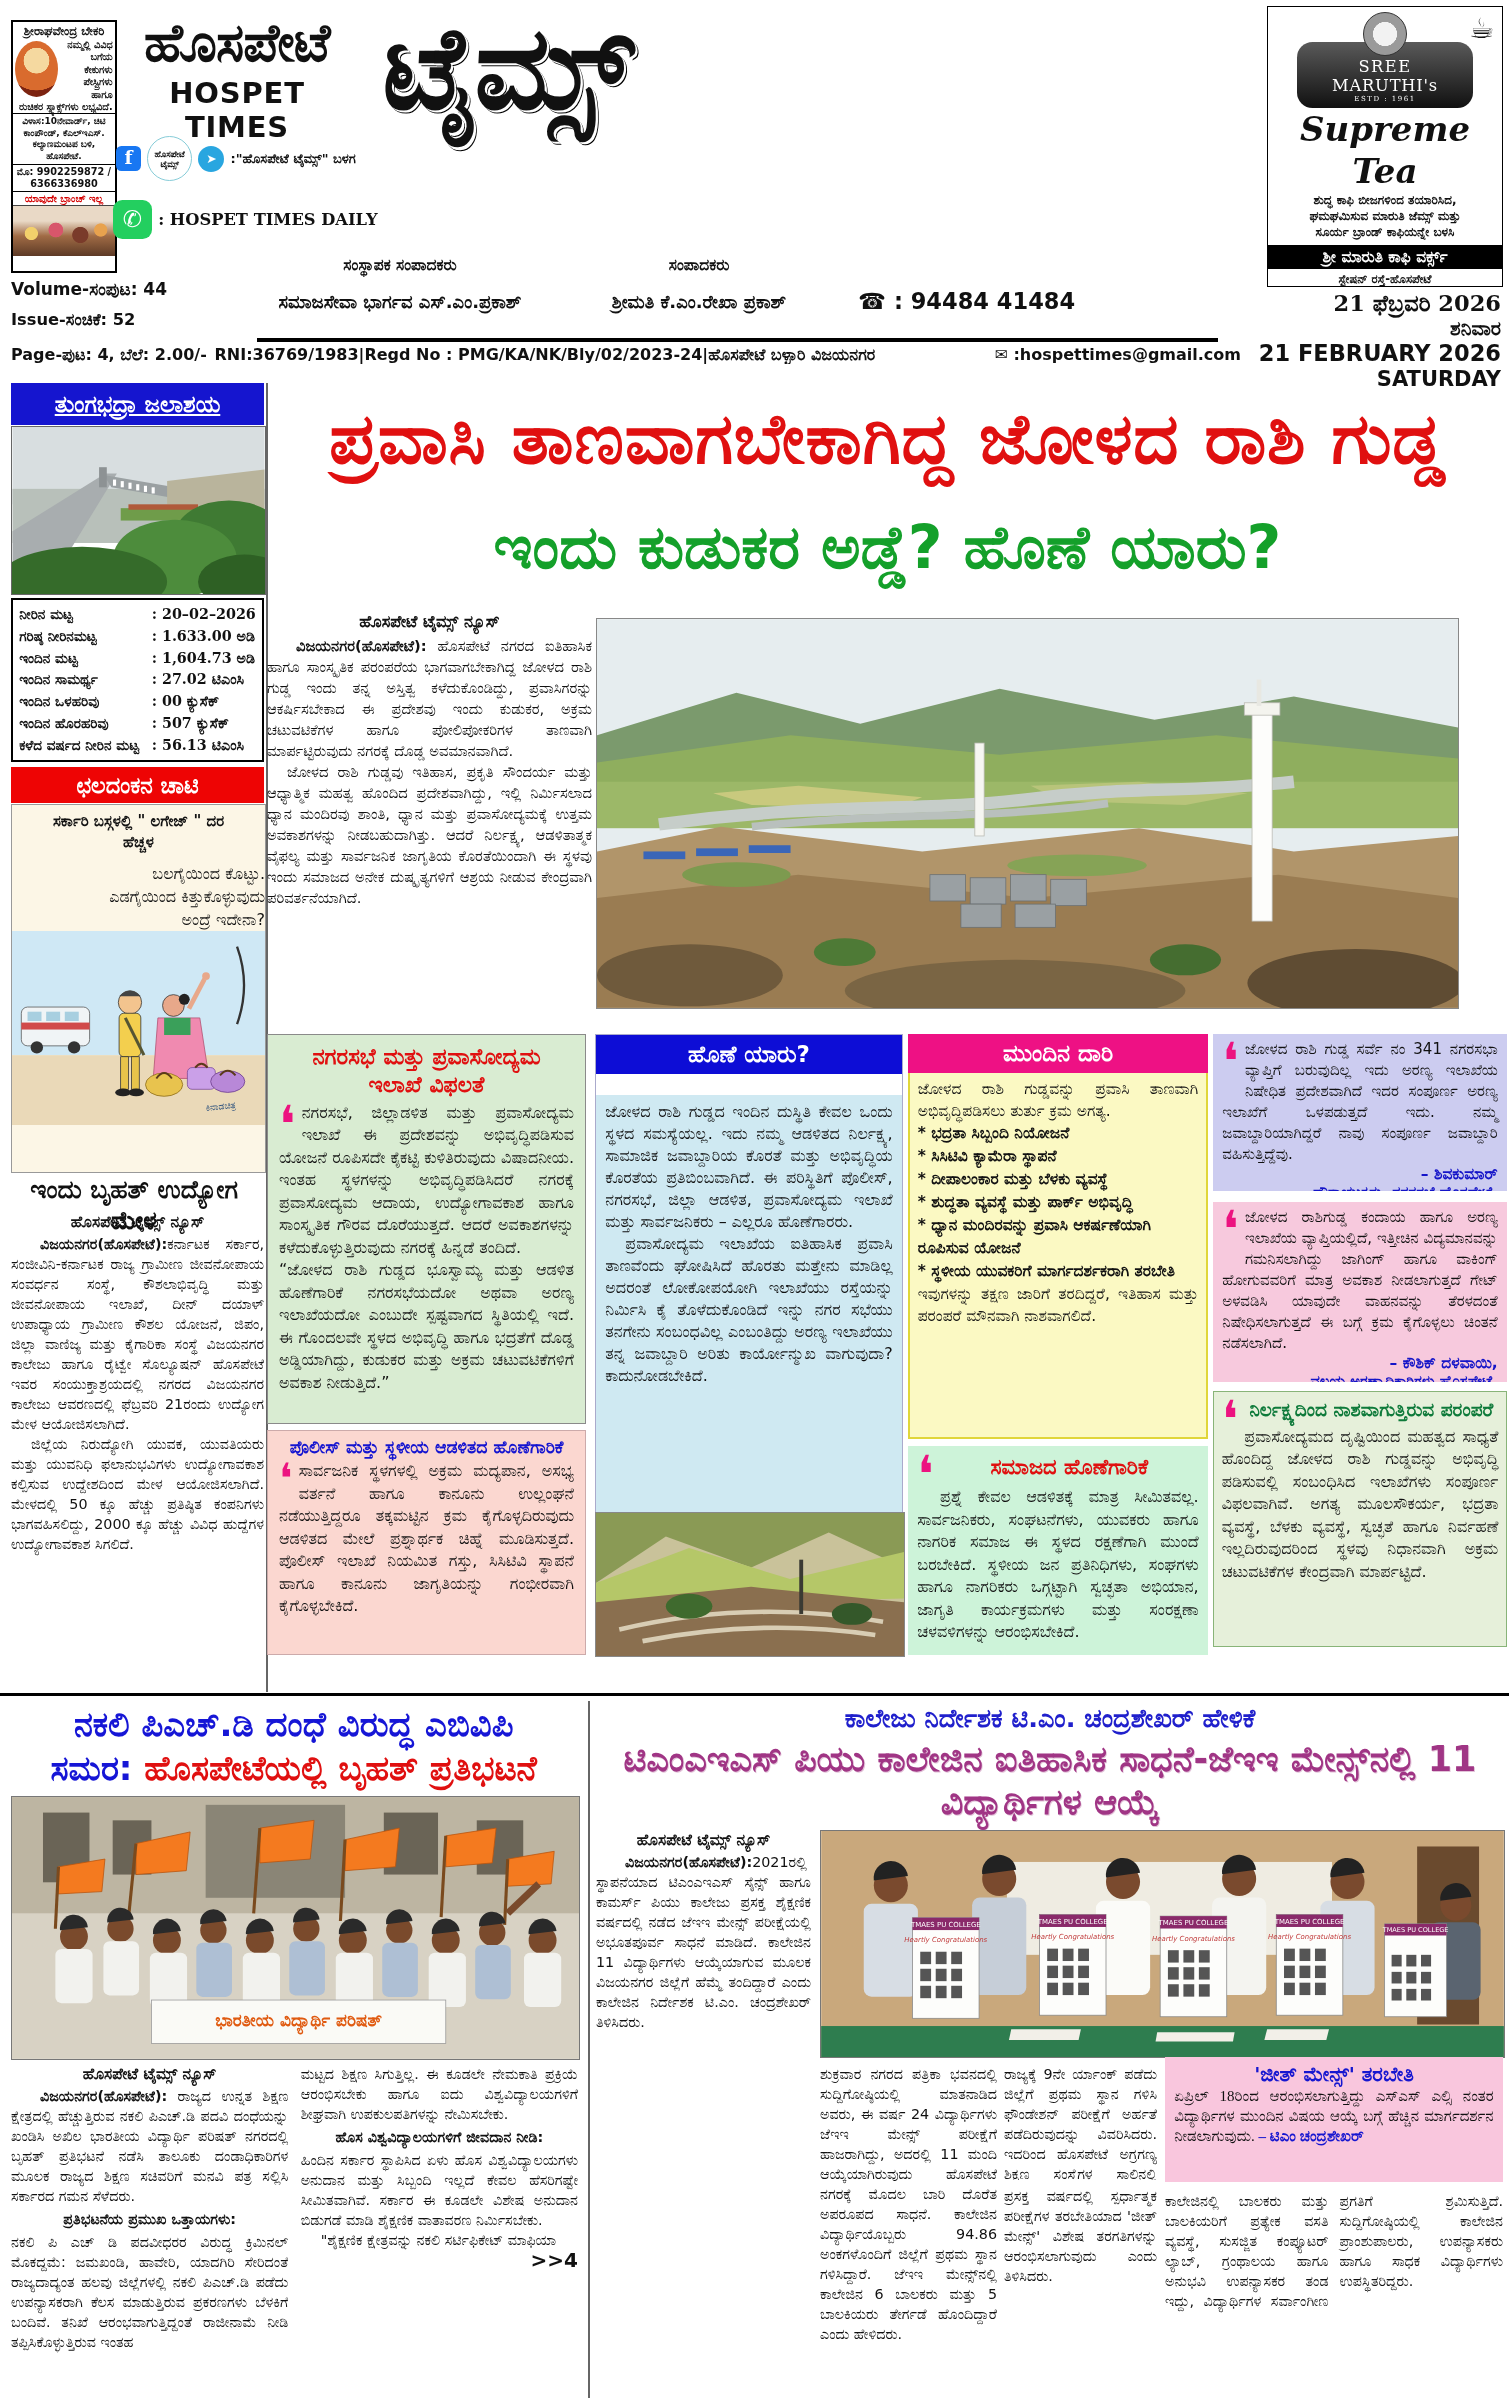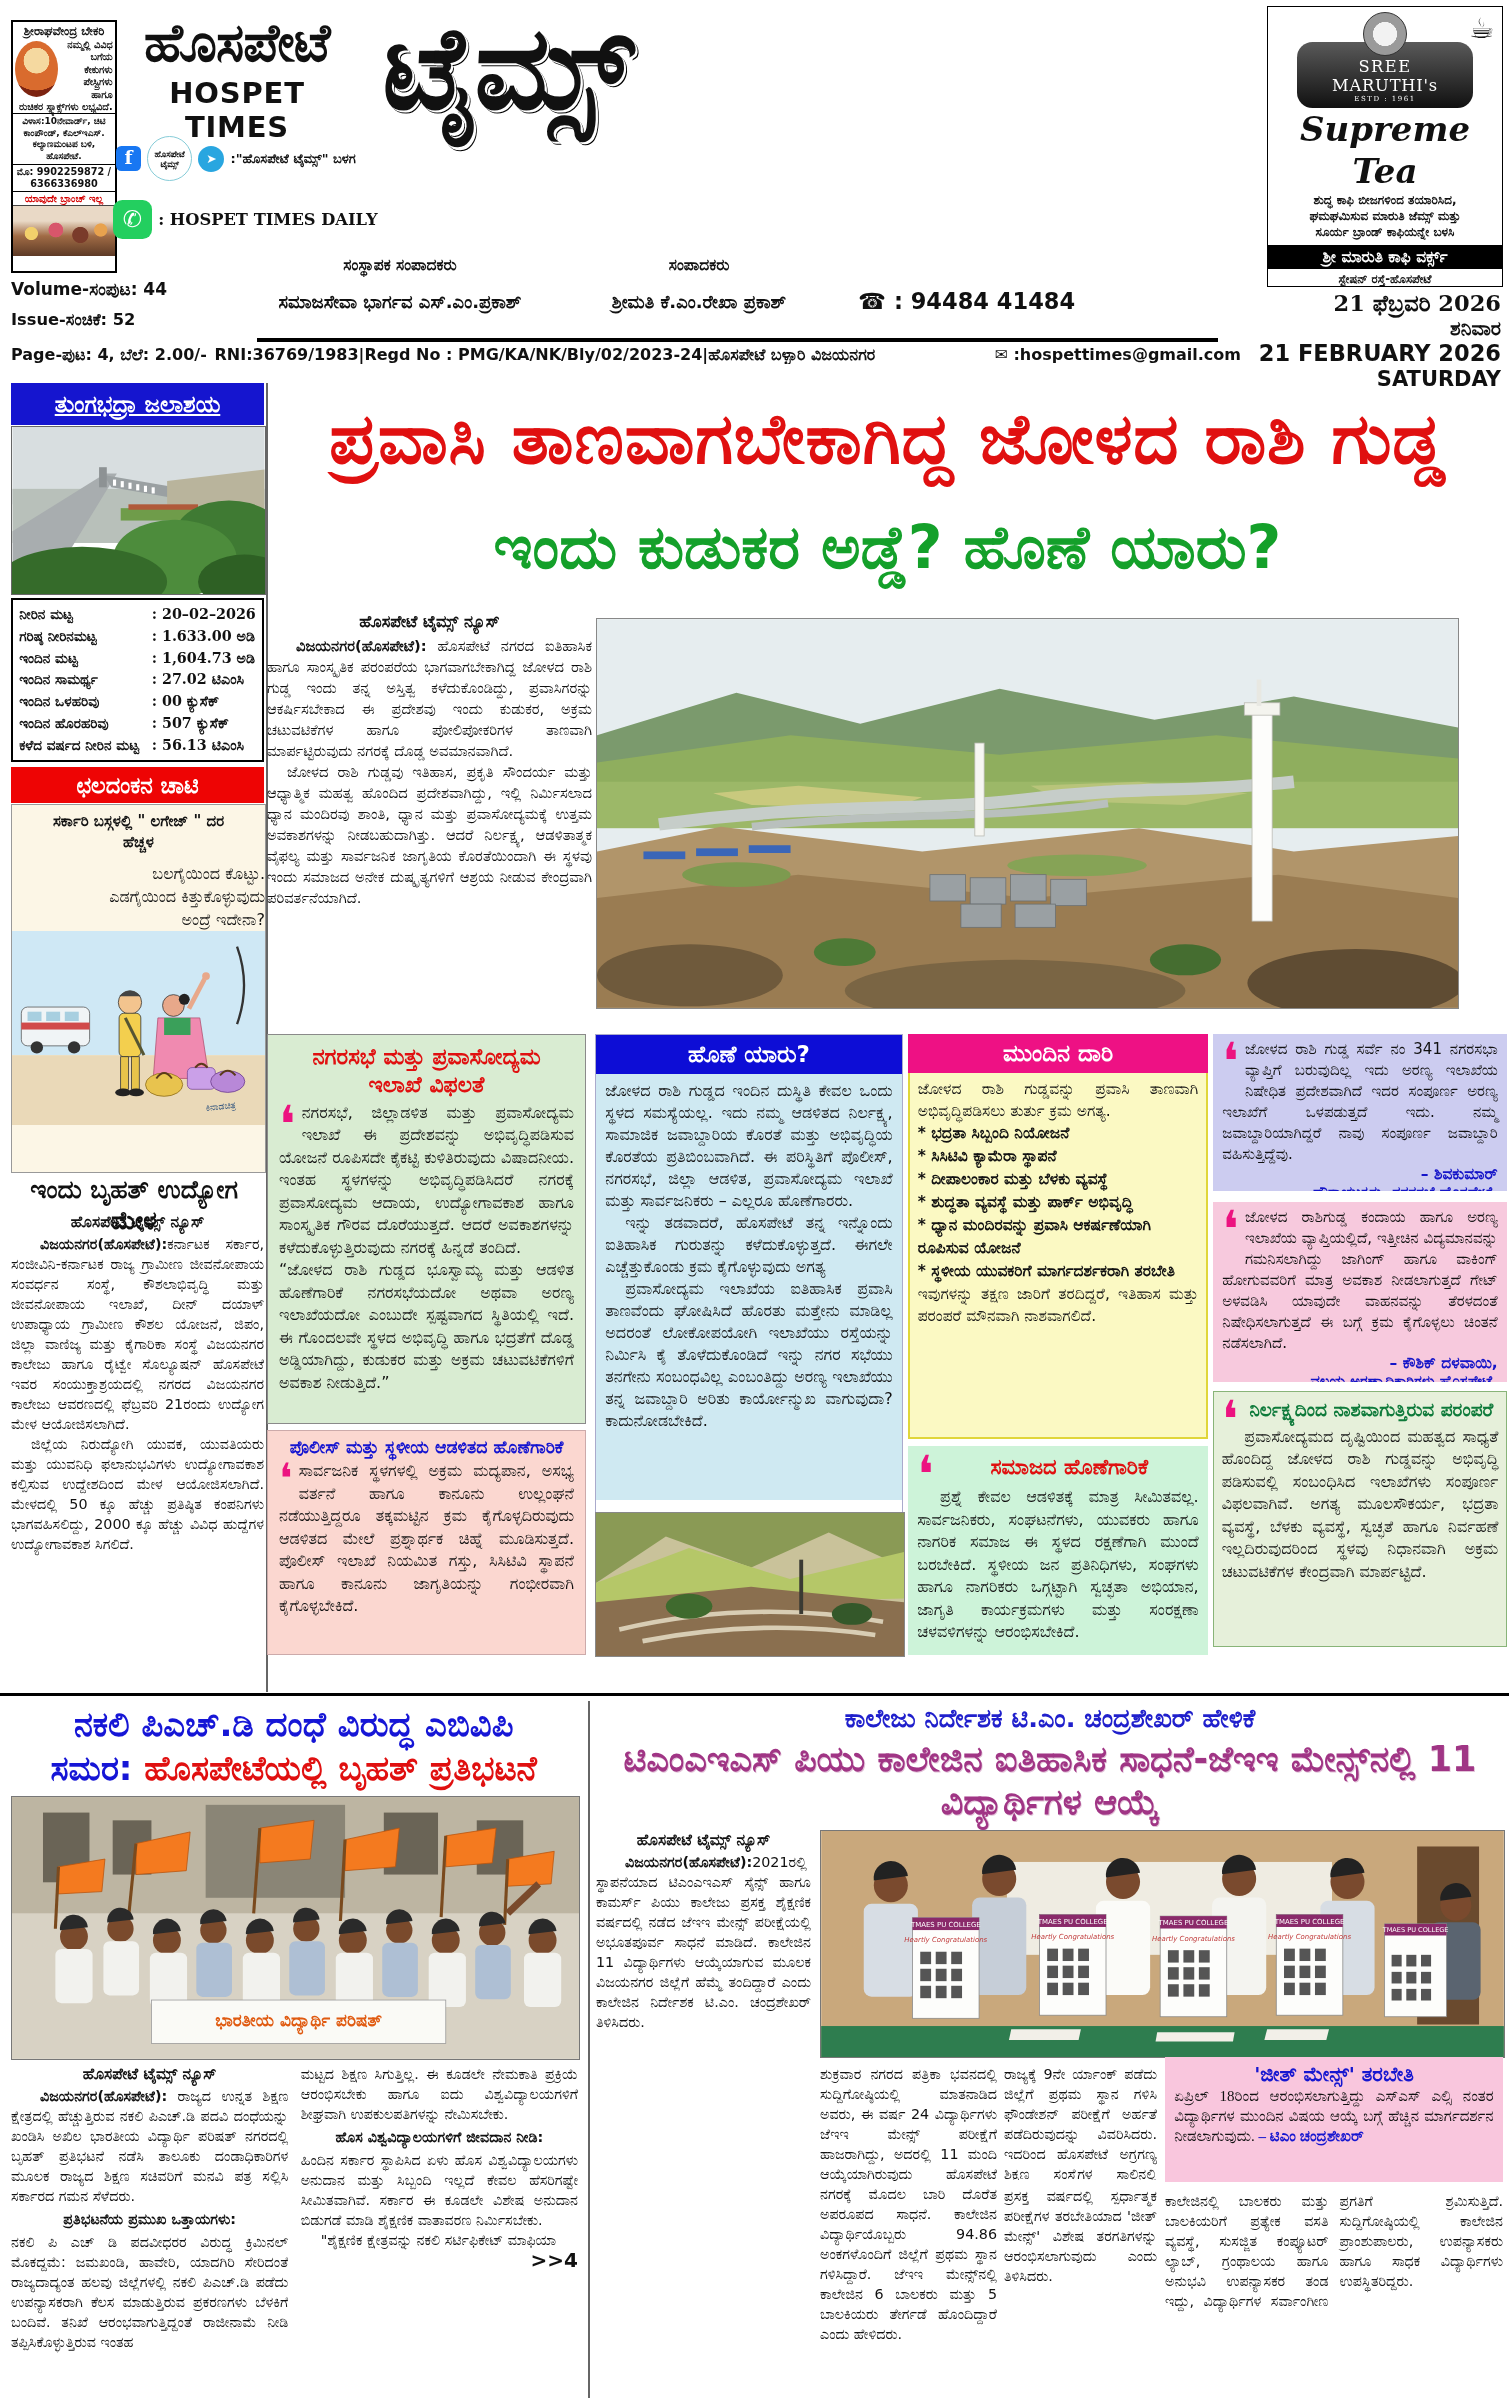--- a/index.html
+++ b/index.html
@@ -110,21 +110,21 @@
   .qicon.sm{font-size:42px;line-height:37px;}
   #box-failure{left:267px;top:1034px;width:319px;height:390px;background:#d9ecd2;border:1.5px solid #8a8a8a;
                padding:7.7px 11px;box-sizing:border-box;overflow:hidden;}
   .bx-title-red{color:#e01010;font-size:22px;font-weight:800;text-align:center;line-height:28px;}
   .bx-body{font-size:16px;line-height:22.5px;text-align:justify;margin-top:3.1px;}
   #box-police{left:267px;top:1430px;width:319px;height:225px;background:#fbd7d0;border:0.8px solid #caa;
               padding:6.2px 11px;box-sizing:border-box;overflow:hidden;}
   .bx-title-blue{color:#1414d0;font-size:17.4px;font-weight:800;text-align:center;}
   #box-who{left:595px;top:1034px;width:308px;height:604px;overflow:hidden;border:0.8px solid #aac;box-sizing:border-box;}
   .who-head{height:39px;background:#0d0dd6;color:#fff;font-size:23px;font-weight:800;text-align:center;line-height:39px;}
-  .who-body{background:#cfe9f2;height:426px;padding:6.2px 9.3px;box-sizing:border-box;font-size:16px;line-height:22px;overflow:hidden;}
+  .who-body{background:#cfe9f2;height:426px;padding:6.2px 9.3px;box-sizing:border-box;font-size:16px;line-height:22px;overflow:hidden;margin-top:21px;}
   #photo-small{left:595px;top:1512px;width:308px;height:143px;border:0.8px solid #888;}
   #box-way{left:908px;top:1034px;width:300px;height:405px;overflow:hidden;box-sizing:border-box;}
   .way-head{height:39px;background:#ee1184;color:#fff;font-size:23px;font-weight:800;text-align:center;line-height:39px;}
   .way-body{background:#fbf9c3;border:2.3px solid #e0d63a;border-top:none;height:366px;box-sizing:border-box;
             padding:4.6px 7.7px;font-size:15.5px;line-height:22px;overflow:hidden;}
   .way-bullet{font-weight:800;line-height:23px;}
   #box-society{left:908px;top:1446px;width:300px;height:209px;background:#cdf3d9;padding:6.2px 9.3px;
                box-sizing:border-box;overflow:hidden;}
   .soc-title{color:#e01010;font-size:21px;font-weight:800;text-align:center;line-height:31px;}
   #box-quote1{left:1213px;top:1034px;width:294px;height:157px;background:#ccccf0;padding:4.6px 9.3px;box-sizing:border-box;overflow:hidden;}
@@ -430,21 +430,20 @@
     <div class="bx-body">
       <span class="qicon sm">❛</span>
       <span>ಸಾರ್ವಜನಿಕ ಸ್ಥಳಗಳಲ್ಲಿ ಅಕ್ರಮ ಮದ್ಯಪಾನ, ಅಸಭ್ಯ ವರ್ತನೆ ಹಾಗೂ ಕಾನೂನು ಉಲ್ಲಂಘನೆ ನಡೆಯುತ್ತಿದ್ದರೂ ತಕ್ಕಮಟ್ಟಿನ ಕ್ರಮ ಕೈಗೊಳ್ಳದಿರುವುದು ಆಡಳಿತದ ಮೇಲೆ ಪ್ರಶ್ನಾರ್ಥಕ ಚಿಹ್ನೆ ಮೂಡಿಸುತ್ತದೆ. ಪೊಲೀಸ್ ಇಲಾಖೆ ನಿಯಮಿತ ಗಸ್ತು, ಸಿಸಿಟಿವಿ ಸ್ಥಾಪನೆ ಹಾಗೂ ಕಾನೂನು ಜಾಗೃತಿಯನ್ನು ಗಂಭೀರವಾಗಿ ಕೈಗೊಳ್ಳಬೇಕಿದೆ.</span>
     </div>
   </div>
 
   <div class="abs" id="box-who">
     <div class="who-head">ಹೊಣೆ ಯಾರು?</div>
     <div class="who-body">
       <div class="para">ಜೋಳದ ರಾಶಿ ಗುಡ್ಡದ ಇಂದಿನ ದುಸ್ಥಿತಿ ಕೇವಲ ಒಂದು ಸ್ಥಳದ ಸಮಸ್ಯೆಯಲ್ಲ. ಇದು ನಮ್ಮ ಆಡಳಿತದ ನಿರ್ಲಕ್ಷ್ಯ, ಸಾಮಾಜಿಕ ಜವಾಬ್ದಾರಿಯ ಕೊರತೆ ಮತ್ತು ಅಭಿವೃದ್ಧಿಯ ಕೊರತೆಯ ಪ್ರತಿಬಿಂಬವಾಗಿದೆ. ಈ ಪರಿಸ್ಥಿತಿಗೆ ಪೊಲೀಸ್, ನಗರಸಭೆ, ಜಿಲ್ಲಾ ಆಡಳಿತ, ಪ್ರವಾಸೋದ್ಯಮ ಇಲಾಖೆ ಮತ್ತು ಸಾರ್ವಜನಿಕರು – ಎಲ್ಲರೂ ಹೊಣೆಗಾರರು.</div>
-      <div class="para">ಇನ್ನು ತಡವಾದರೆ, ಹೊಸಪೇಟೆ ತನ್ನ ಇನ್ನೊಂದು ಐತಿಹಾಸಿಕ ಗುರುತನ್ನು ಕಳೆದುಕೊಳ್ಳುತ್ತದೆ. ಈಗಲೇ ಎಚ್ಚೆತ್ತುಕೊಂಡು ಕ್ರಮ ಕೈಗೊಳ್ಳುವುದು ಅಗತ್ಯ</div>
       <div class="para">ಪ್ರವಾಸೋದ್ಯಮ ಇಲಾಖೆಯ ಐತಿಹಾಸಿಕ ಪ್ರವಾಸಿ ತಾಣವೆಂದು ಘೋಷಿಸಿದೆ ಹೊರತು ಮತ್ತೇನು ಮಾಡಿಲ್ಲ ಅದರಂತೆ ಲೋಕೋಪಯೋಗಿ ಇಲಾಖೆಯು ರಸ್ತೆಯನ್ನು ನಿರ್ಮಿಸಿ ಕೈ ತೊಳೆದುಕೊಂಡಿದೆ ಇನ್ನು ನಗರ ಸಭೆಯು ತನಗೇನು ಸಂಬಂಧವಿಲ್ಲ ಎಂಬಂತಿದ್ದು ಅರಣ್ಯ ಇಲಾಖೆಯು ತನ್ನ ಜವಾಬ್ದಾರಿ ಅರಿತು ಕಾರ್ಯೋನ್ಮುಖ ವಾಗುವುದಾ? ಕಾದುನೋಡಬೇಕಿದೆ.</div>
     </div>
   </div>
   <div class="abs" id="photo-small">
     <svg width="308" height="143" viewBox="0 0 397 184">
       <rect width="397" height="184" fill="#c9c29a"></rect>
       <polygon points="0,90 90,30 200,70 300,25 397,70 397,0 0,0" fill="#8a9a55"></polygon>
       <polygon points="0,90 120,45 250,85 397,50 397,110 0,120" fill="#b5c768"></polygon>
       <polygon points="0,184 0,115 200,95 397,115 397,184" fill="#8a6f4f"></polygon>
       <path d="M30,150 q170,-40 340,-10 M60,165 q150,-30 300,-8" stroke="#d8cdb4" stroke-width="6" fill="none"></path>

